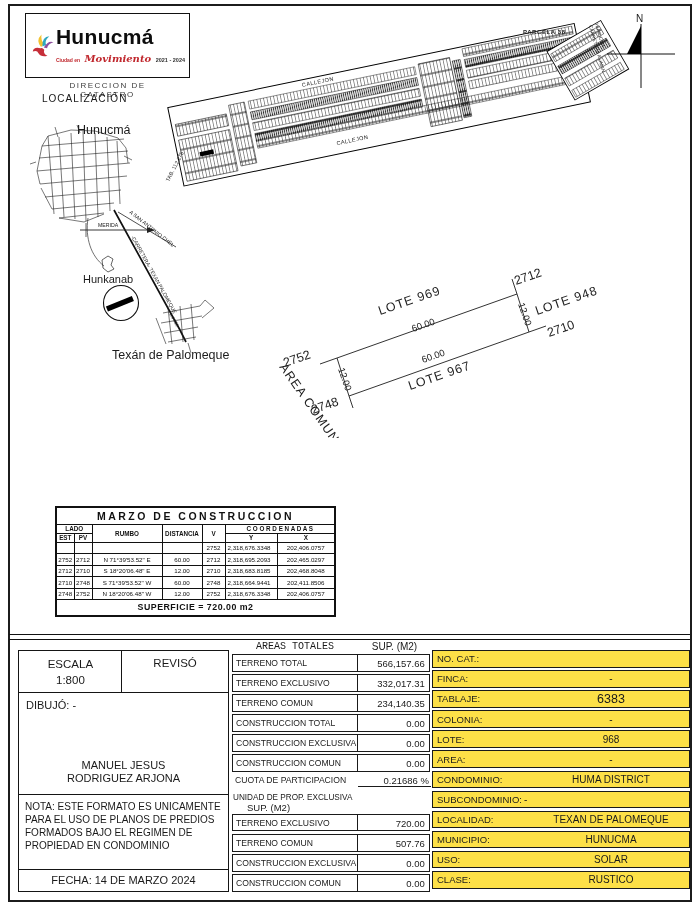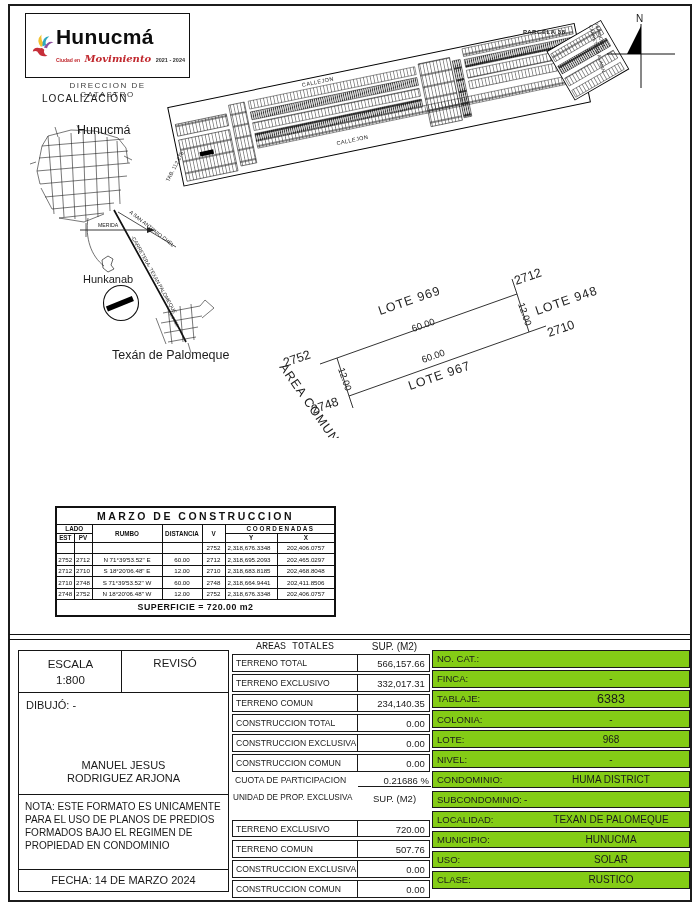--- a/index.html
+++ b/index.html
@@ -40,28 +40,28 @@
   .mp-header{display:flex;height:13px;align-items:flex-start;}
   .mp-header .h-label{width:126px;text-align:center;font-size:10px;font-family:Liberation Mono, monospace;}
   .mp-header .h-sup{width:73px;text-align:center;font-size:10px;}
   .mp-rows .mrow{display:flex;margin-bottom:2.6px;}
   .mrow .cell{border:1.2px solid #1a1a1a;height:17.5px;background:#fff;}
   .mrow .c-label{width:126px;padding:3px 2px 0 3px;font-size:8.6px;white-space:nowrap;overflow:hidden;}
   .mrow .c-value{width:73px;margin-left:-1.2px;text-align:right;padding:3px 4px 0 0;font-size:9.5px;}
   .cuota-row{display:flex;margin:3px 0 6px 0;}
   .cuota-row .c-label{width:126px;font-size:8.6px;padding-left:3px;}
   .cuota-row .c-value{width:73px;text-align:right;border-bottom:1.2px solid #1a1a1a;font-size:9.5px;padding-right:2px;}
-  .unidad-header{display:flex;margin-bottom:16px;}
+  .unidad-header{display:flex;margin-bottom:1px;flex-direction:column;}
   .unidad-header .h-label{width:126px;font-size:8.2px;padding-left:1px;white-space:nowrap;}
   .unidad-header .h-sup{width:73px;text-align:center;font-size:9.5px;}
 
   
   .ip{position:absolute;left:432px;top:650px;width:258px;}
   .irow{display:flex;align-items:center;border:1.2px solid #1a1a1a;height:17.5px;
-        margin-bottom:2.6px;background:#84cc16;padding-left:4px;}
+        margin-bottom:2.6px;background:#fde047;padding-left:4px;}
   .irow .label{font-size:9.5px;width:106px;white-space:nowrap;}
   .irow .value{flex:1;text-align:center;font-size:10px;padding-right:10px;}
   .irow.big .value{font-size:12.5px;}
   .irow.tight .label{width:auto;}
   .irow.tight .value{flex:none;text-align:left;padding-left:2px;}
 
   
   .cuadro{position:absolute;left:55px;top:506px;border-collapse:collapse;background:#fff;}
   .cuadro td,.cuadro th{border:1px solid #111;padding:0 1px;text-align:center;
         font-family:"Liberation Sans",sans-serif;color:#111;}
@@ -382,21 +382,21 @@
     </div>
     <div class="irow">
       <span class="label">COLONIA:</span>
       <span class="value">-</span>
     </div>
     <div class="irow">
       <span class="label">LOTE:</span>
       <span class="value">968</span>
     </div>
     <div class="irow">
-      <span class="label">NIVEL:</span>
+      <span class="label">AREA:</span>
       <span class="value">-</span>
     </div>
     <div class="irow">
       <span class="label">CONDOMINIO:</span>
       <span class="value">HUMA DISTRICT</span>
     </div>
     <div class="irow tight">
       <span class="label">SUBCONDOMINIO:</span>
       <span class="value">-</span>
     </div>

